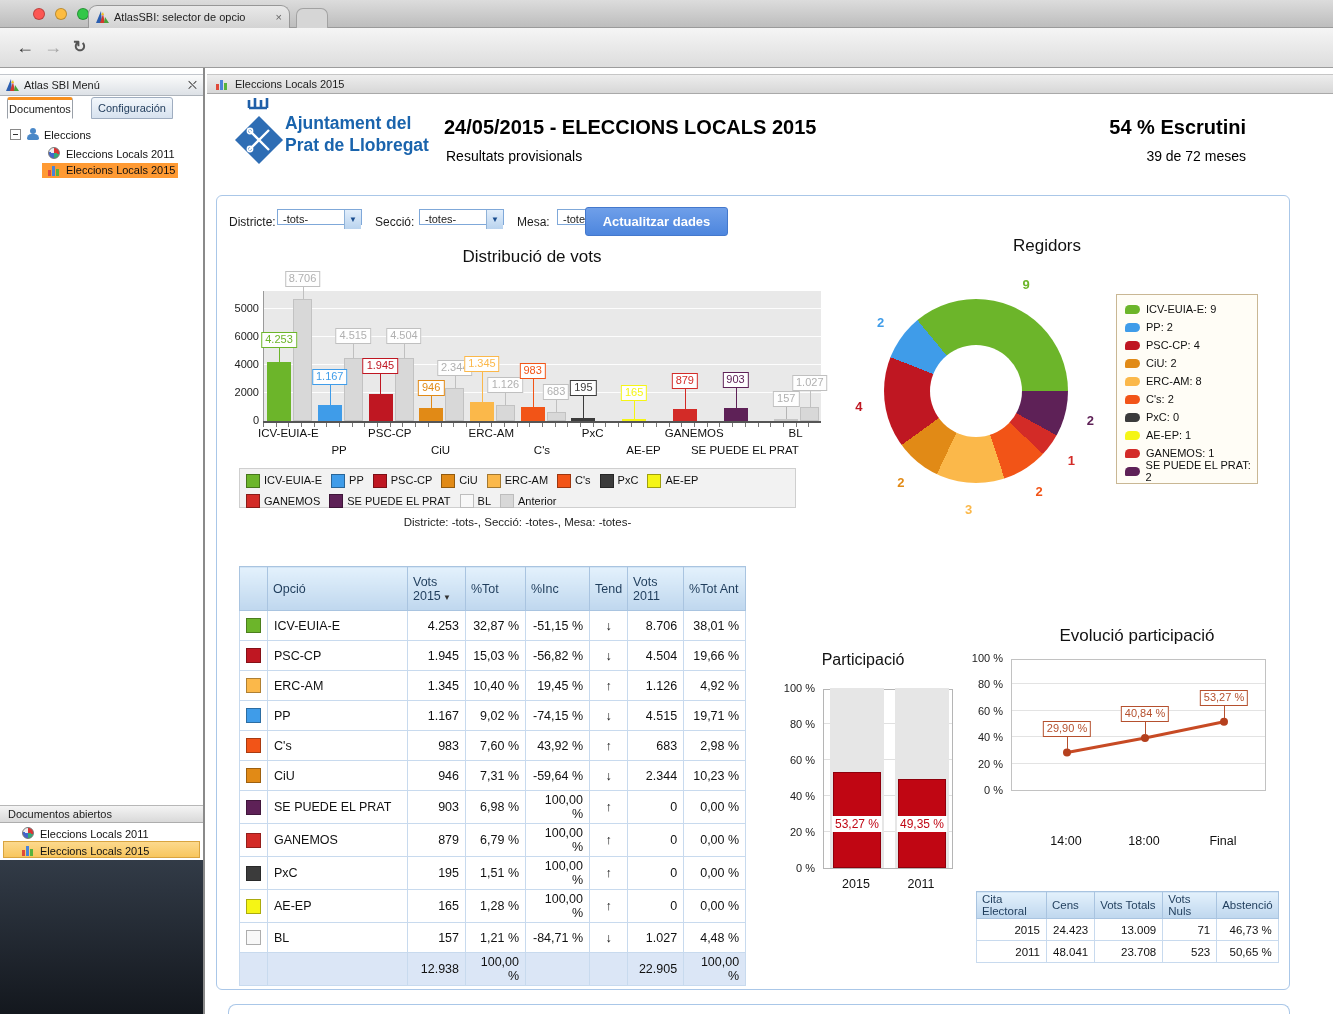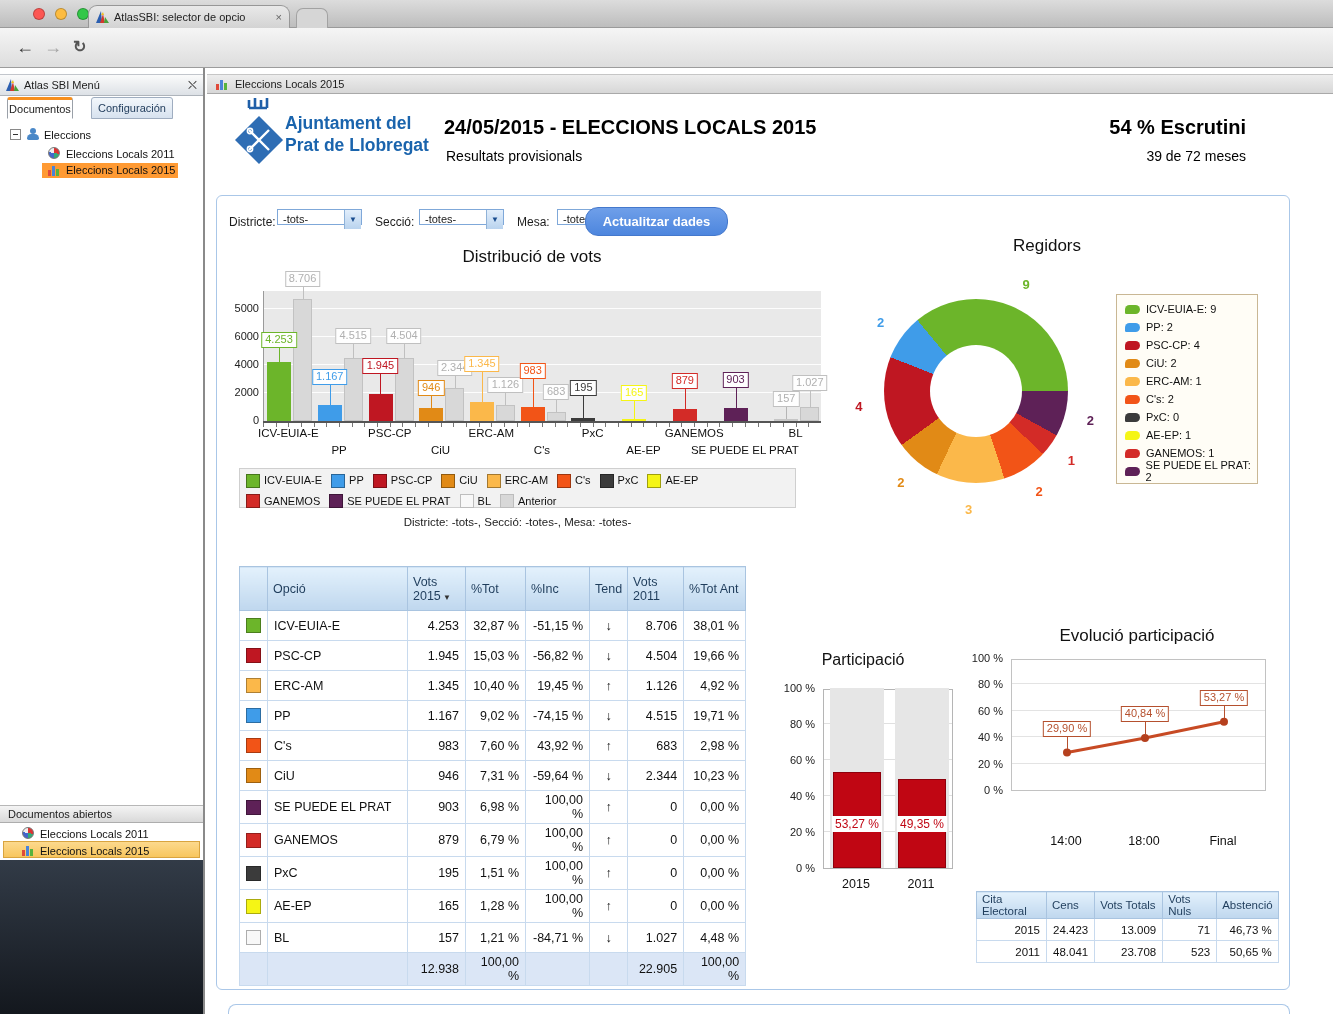--- a/index.html
+++ b/index.html
@@ -78,21 +78,21 @@
     border:1px solid #aac7e8; border-bottom:none; border-radius:8px 8px 0 0; }
 
   
   .flabel { position:absolute; top:19px; font-size:12px; color:#1c1c1c; }
   .fselect { position:absolute; top:13px; height:16px; background:#fff; border:1px solid #7fa8d9; font-size:11px; color:#222; }
   .fselect .val { position:absolute; left:5px; top:3px; }
   .fselect .dd { position:absolute; right:0; top:0; width:17px; height:19px;
     background:linear-gradient(#e2eefb,#b9d3ee); border-left:1px solid #8fb2d8; color:#1a4d8f; font-size:8px;
     display:flex; align-items:center; justify-content:center; }
   #update-btn { position:absolute; left:368px; top:11px; width:143px; height:29px;
-    background:linear-gradient(#6f9fe9,#4d86de); border:1px solid #4478cc; border-radius:13px;
+    background:linear-gradient(#6f9fe9,#4d86de); border:1px solid #4478cc; border-radius:3px;
     color:#fff; font-size:13px; font-weight:bold; display:flex; align-items:center; justify-content:center; }
 
   
   #votes-title { position:absolute; left:120px; top:51px; width:390px; text-align:center; font-size:17px; color:#111; }
   #votes-plot { position:absolute; left:46px; top:95px; width:558px; height:130px; background:#e9e9e9;
     border-left:1px solid #9a9a9a; overflow:visible; }
   #votes-plot .grid { position:absolute; left:0; width:558px; height:1px; background:#fdfdfd; }
   #votes-axis { position:absolute; left:46px; top:225px; width:558px; height:2px; background:#555; }
   #votes-ticks { position:absolute; left:46px; top:227px; width:558px; height:4px;
     background:repeating-linear-gradient(90deg, #777 0 1px, transparent 1px 12.68px); }
@@ -434,21 +434,21 @@
           <div class="ditem">
             <div class="dswoosh" style="background: rgb(191, 23, 34);"></div>
             <span>PSC-CP: 4</span>
           </div>
           <div class="ditem">
             <div class="dswoosh" style="background: rgb(225, 138, 22);"></div>
             <span>CiU: 2</span>
           </div>
           <div class="ditem">
             <div class="dswoosh" style="background: rgb(251, 184, 74);"></div>
-            <span>ERC-AM: 1</span>
+            <span>ERC-AM: 8</span>
           </div>
           <div class="ditem">
             <div class="dswoosh" style="background: rgb(242, 84, 23);"></div>
             <span>C's: 2</span>
           </div>
           <div class="ditem">
             <div class="dswoosh" style="background: rgb(59, 59, 59);"></div>
             <span>PxC: 0</span>
           </div>
           <div class="ditem">

